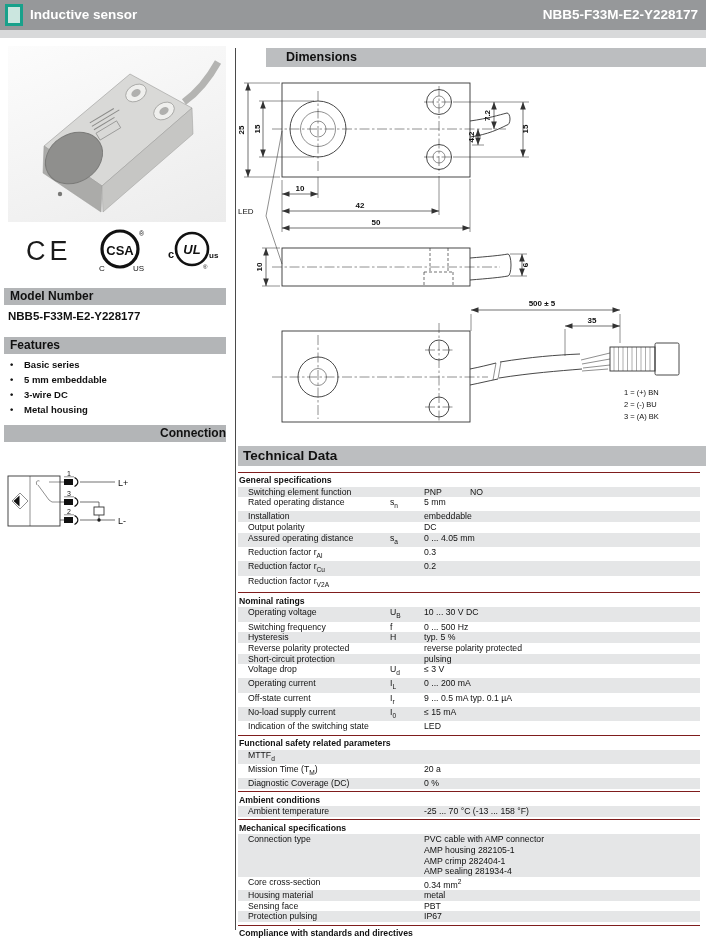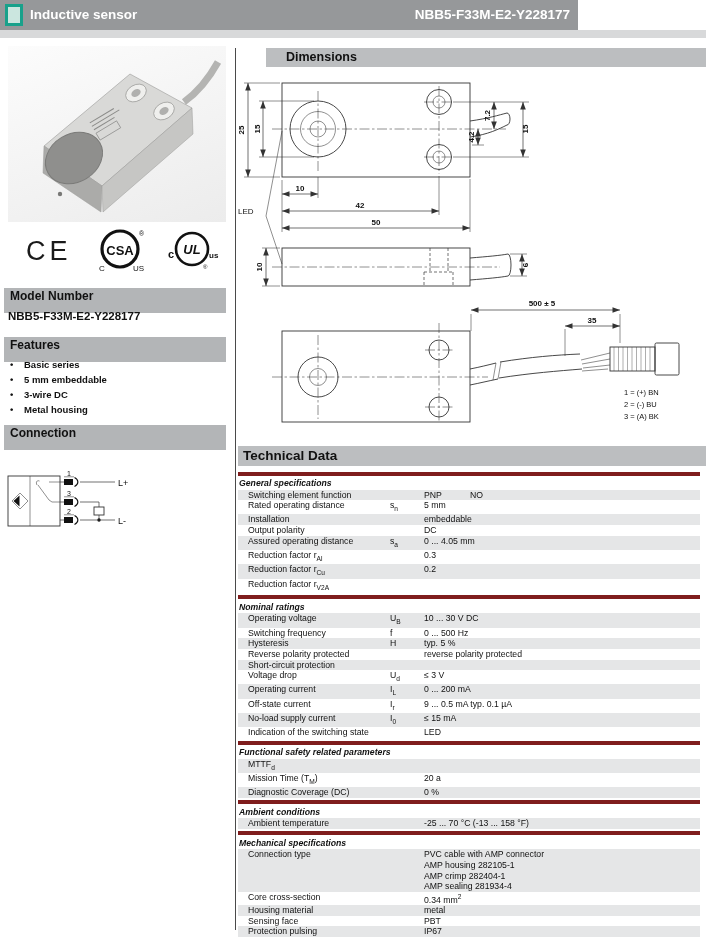--- a/index.html
+++ b/index.html
@@ -1,41 +1,41 @@
 <!DOCTYPE html>
 <html><head>
 <meta charset="utf-8">
 <style>
   html,body{margin:0;padding:0;}
   body{width:706px;height:938px;position:relative;background:#fff;
        font-family:"Liberation Sans",sans-serif;color:#111;overflow:hidden;}
-  #header{position:absolute;left:0;top:0;width:578px;height:30px;background:#96989a;}
+  #header{position:absolute;left:0;top:0;width:706px;height:30px;background:#96989a;}
   #brand-icon{position:absolute;left:5px;top:4px;width:12px;height:16px;border:3px solid #18a18b;background:#cbe6df;}
   #header-title{position:absolute;left:30px;top:7px;font-size:13.5px;font-weight:bold;color:#fff;}
   #header-model{position:absolute;right:8px;top:7px;font-size:13.5px;font-weight:bold;color:#fff;}
   #header-strip{position:absolute;left:0;top:30px;width:706px;height:8px;background:#d8d9da;}
-  .secbar{position:absolute;left:4px;width:222px;height:25px;background:#b3b5b7;
+  .secbar{position:absolute;left:4px;width:222px;height:17px;background:#b3b5b7;
           font-weight:bold;font-size:12px;line-height:17px;padding-left:6px;box-sizing:border-box;}
-  #bar-model{top:288px;} #bar-features{top:337px;} #bar-connection{top:425px;}
+  #bar-model{top:288px;} #bar-features{top:337px;} #bar-connection{top:425px;text-align:right;}
   #model-value{position:absolute;left:8px;top:310px;font-weight:bold;font-size:11.5px;}
   #features-list{position:absolute;left:10px;top:357px;font-size:9.5px;font-weight:bold;list-style:none;margin:0;padding:0;}
   #features-list .fitem{line-height:15px;}
   #features-list .fitem::before{content:"•";display:inline-block;width:14px;}
   #photo{position:absolute;left:8px;top:46px;width:218px;height:176px;
          background:linear-gradient(160deg,#fcfcfc,#ececec);}
   #logos{position:absolute;left:20px;top:224px;}
   #divider{position:absolute;left:235px;top:48px;width:1px;height:882px;background:#4a4a4a;}
   #bar-dimensions{position:absolute;left:238px;top:48px;width:446px;height:19px;background:#bcbec0;
           font-weight:bold;font-size:12.5px;line-height:19px;padding-left:20px;box-sizing:border-box;margin-left:28px;}
   #dims-svg{position:absolute;left:236px;top:68px;}
   #conn-svg{position:absolute;left:4px;top:462px;}
   #bar-tech{position:absolute;left:238px;top:446px;width:504px;height:20px;background:#bcbec0;
           font-weight:bold;font-size:13.5px;line-height:20px;padding-left:5px;box-sizing:border-box;}
   #tech-table{position:absolute;left:238px;top:469px;width:462px;}
-  .tcat{font-weight:bold;font-size:8.7px;border-top:4px solid #7f1d1d;padding:2.5px 0 1.5px 1px;margin-top:2.5px;font-style:italic;}
+  .tcat{font-weight:bold;font-size:8.7px;border-top:1px solid #7f1d1d;padding:2.5px 0 1.5px 1px;margin-top:2.5px;}
   .trow{display:flex;font-size:8.7px;line-height:10.6px;}
   .trow.alt{background:#e5e6e7;}
   .tlabel{width:152px;padding-left:10px;box-sizing:border-box;flex-shrink:0;}
   .tsym{width:34px;flex-shrink:0;}
   .tval{flex:1;}
   .tval .v1{display:inline-block;width:46px;}
   sub,sup{font-size:6.6px;}
   
   .ol{fill:none;stroke:#333;stroke-width:0.9;}
   .thin{fill:none;stroke:#333;stroke-width:0.55;}
@@ -296,20 +296,21 @@
       <span class="tval">typ. 5 %</span>
     </div>
     <div class="trow">
       <span class="tlabel">Reverse polarity protected</span>
       <span class="tsym"></span>
       <span class="tval">reverse polarity protected</span>
     </div>
     <div class="trow alt">
       <span class="tlabel">Short-circuit protection</span>
       <span class="tsym"></span>
+      <span class="tval">pulsing</span>
     </div>
     <div class="trow">
       <span class="tlabel">Voltage drop</span>
       <span class="tsym">U<sub>d</sub></span>
       <span class="tval">≤ 3 V</span>
     </div>
     <div class="trow alt">
       <span class="tlabel">Operating current</span>
       <span class="tsym">I<sub>L</sub></span>
       <span class="tval">0 ... 200 mA</span>

